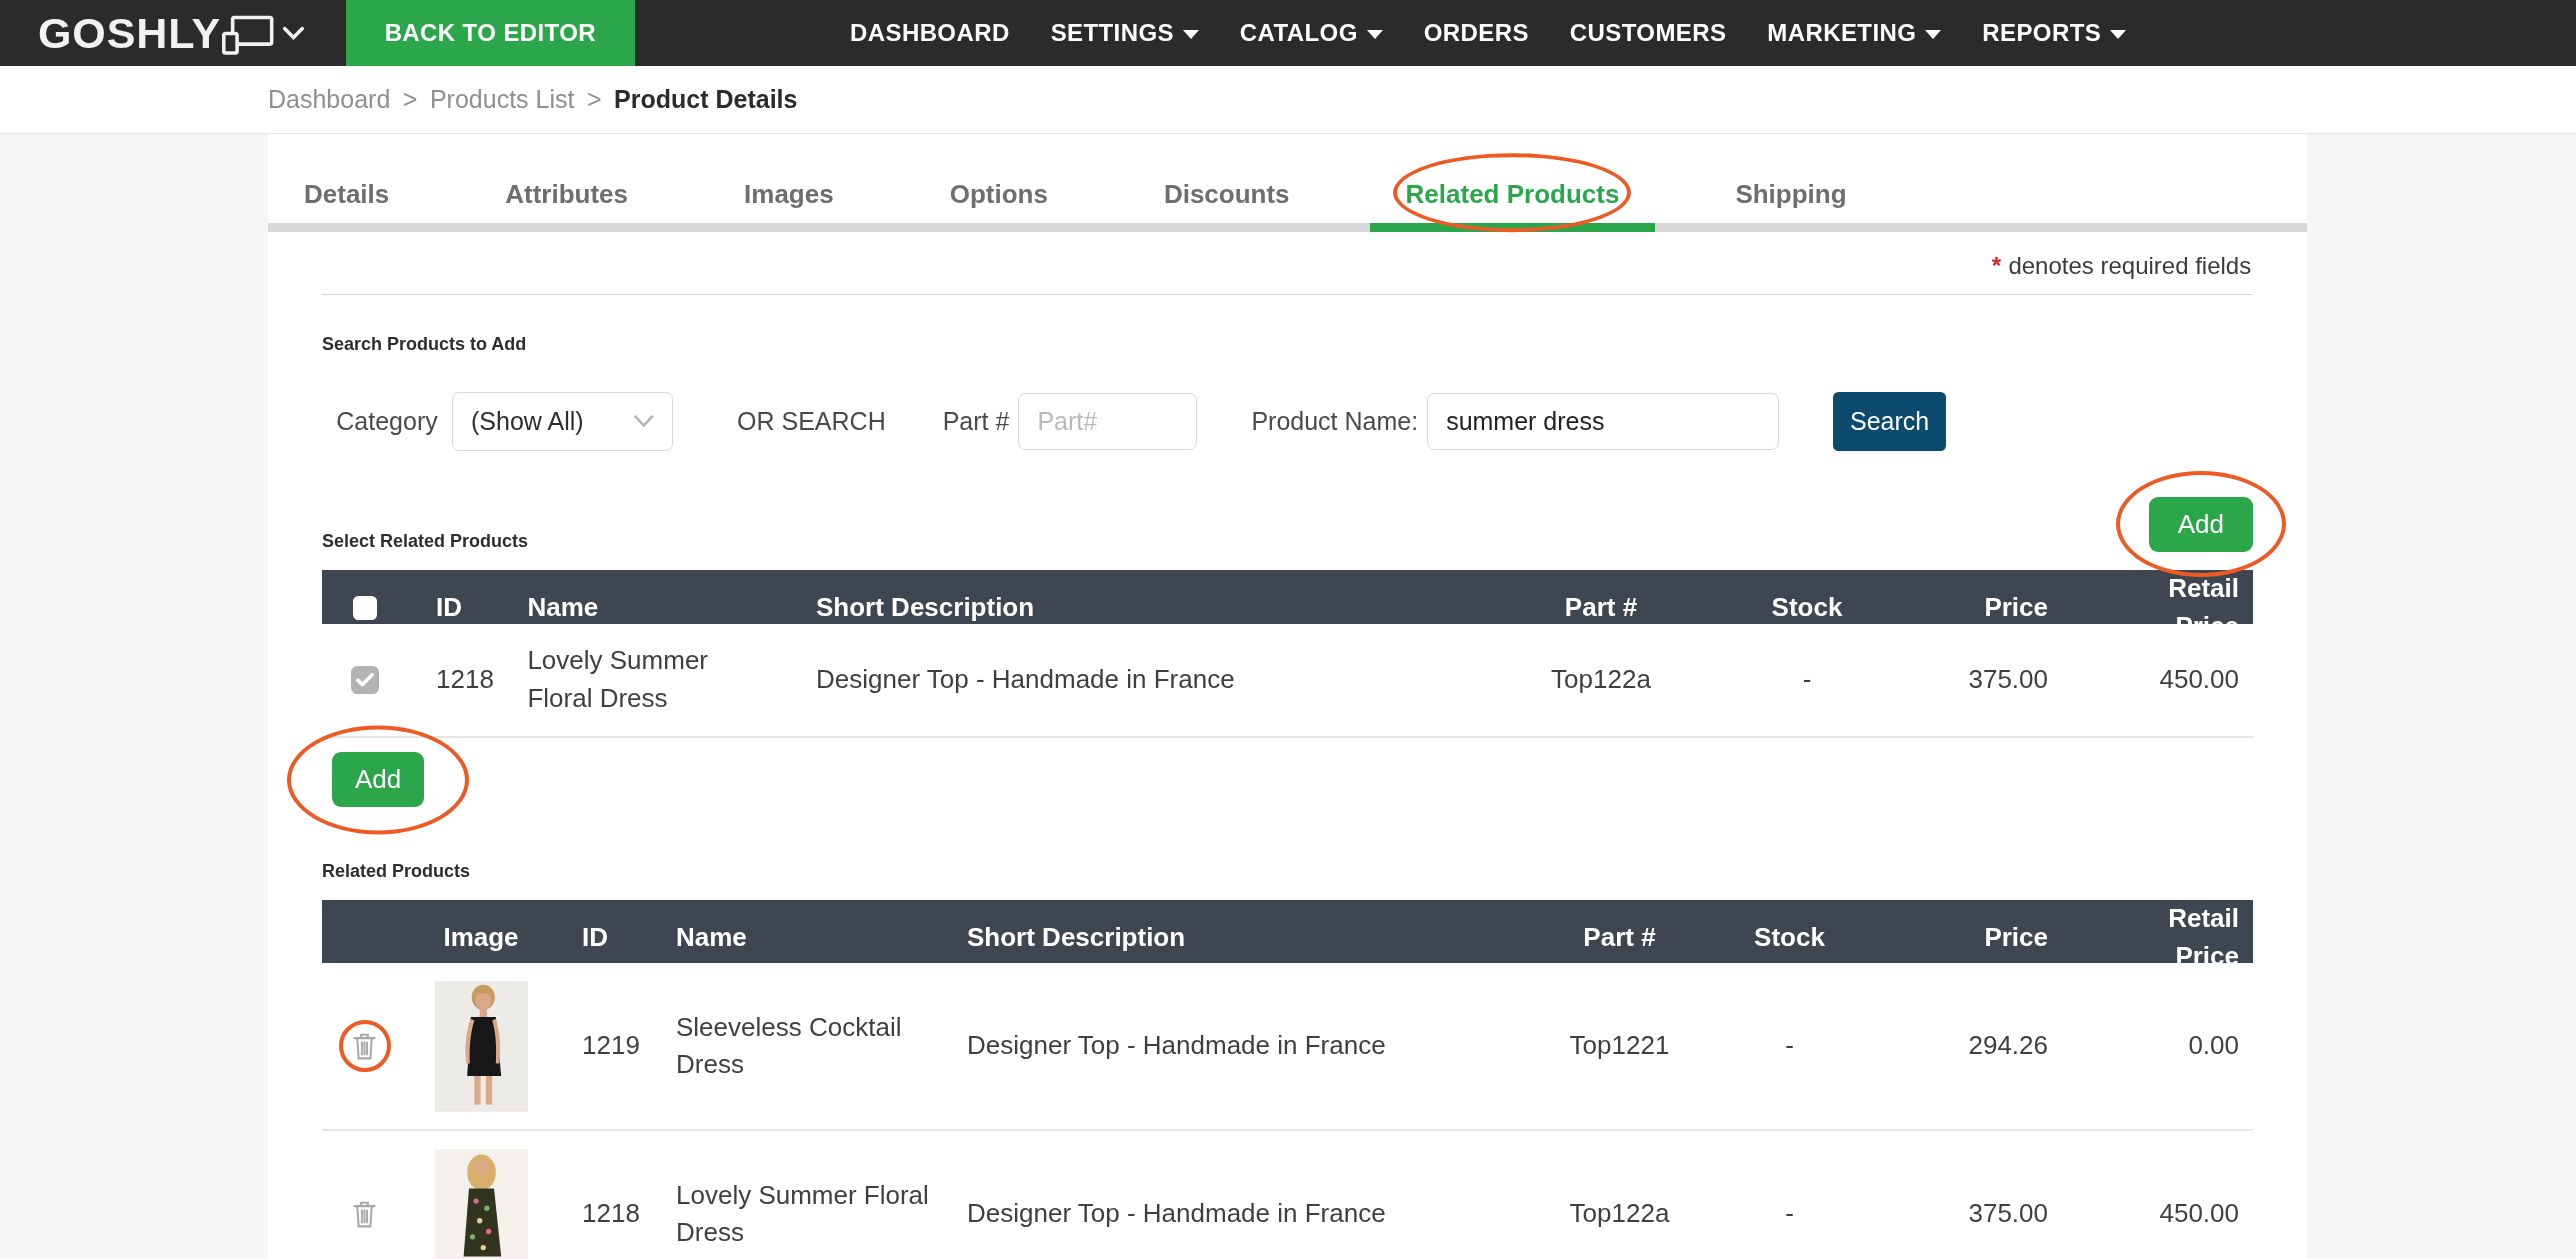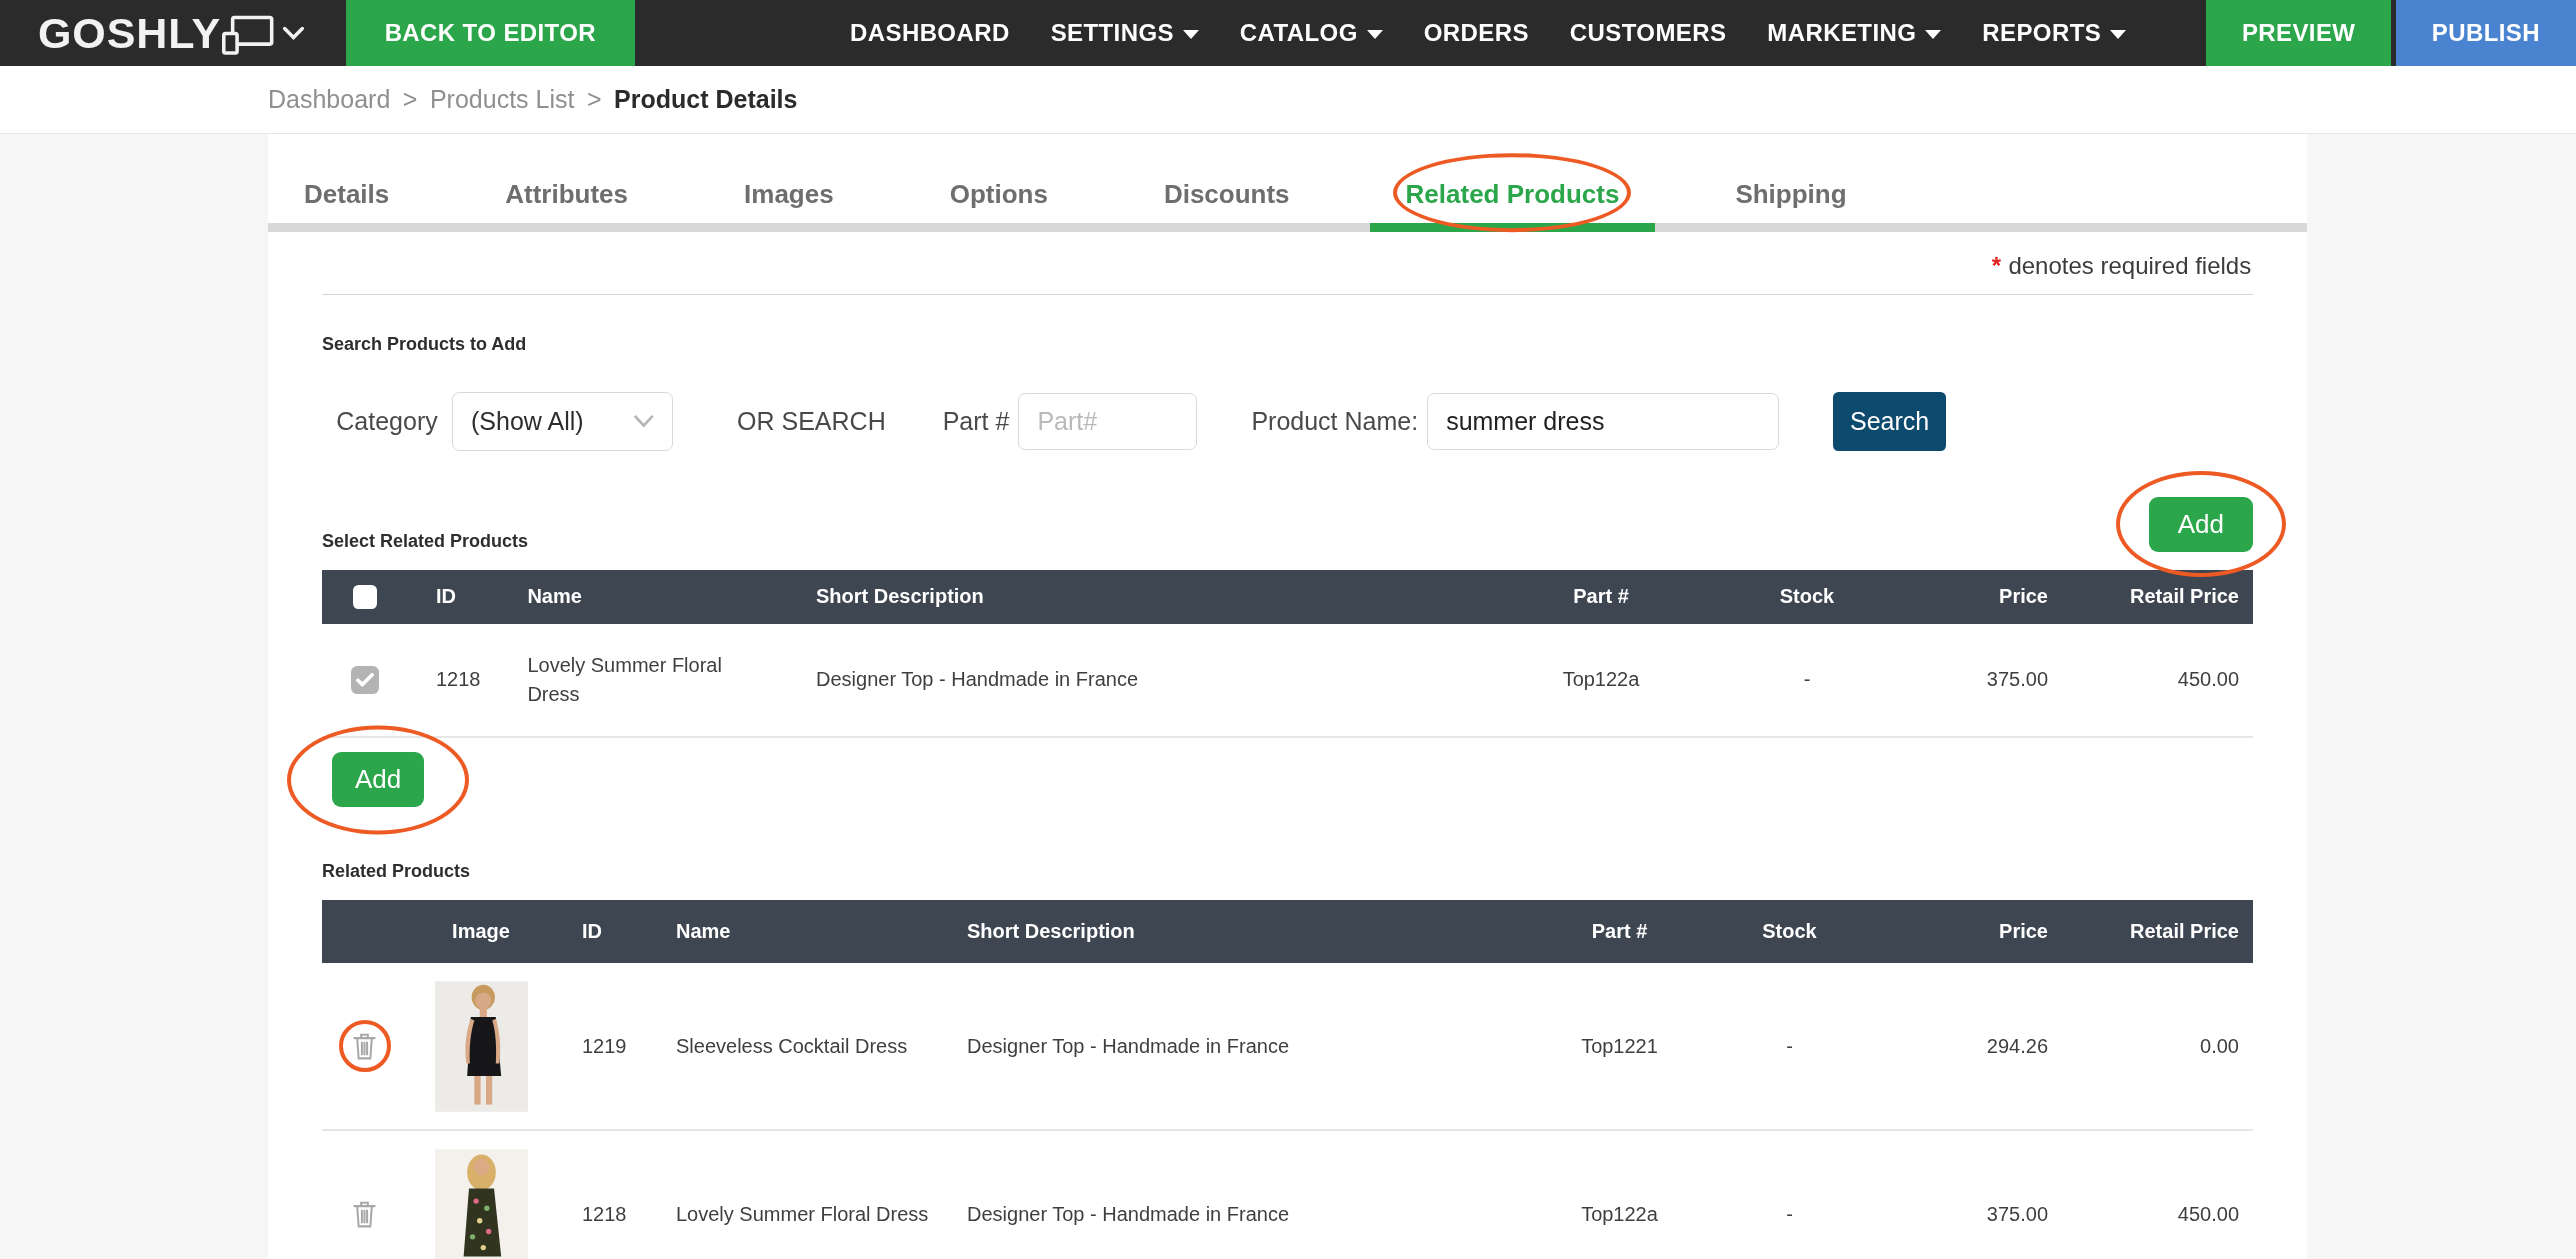--- a/index.html
+++ b/index.html
@@ -67,21 +67,21 @@
   
   .select-row { display: flex; justify-content: space-between; align-items: flex-end; margin: 45px 54px 0; }
   .btn-add { background: #2ba64a; color: #fff; font-size: 26px; border: none; border-radius: 9px;
              height: 55px; padding: 0 27px; cursor: pointer; }
   .annot-wrap { position: relative; display: inline-block; }
   .ellipse { position: absolute; border: 4.5px solid #ee5a24; border-radius: 50%; pointer-events: none; left: 50%; top: 50%; }
   .ellipse.top-add { width: 170px; height: 106px; transform: translate(-50%, -50%); }
   .ellipse.low-add { width: 182px; height: 109px; transform: translate(-50%, -50%); }
 
   
-  .tbl { margin: 18px 54px 0; font-size: 20px; }
+  .tbl { margin: 18px 54px 0; font-size: 26px; }
   .thead, .trow { display: grid; align-items: center; }
   .t1 .thead, .t1 .trow { grid-template-columns: 85px 107px 286px 689px 224px 188px 206px 148px; }
   .t2 .thead, .t2 .trow { grid-template-columns: 85px 148px 121px 291px 572px 161px 179px 228px 148px; }
   .thead { background: #3e4651; color: #fff; font-weight: bold; height: 54px; }
   .t2 .thead { height: 63px; }
   .trow { background: #fff; border-bottom: 2.7px solid #e6e6e6; min-height: 114px; color: #3f3f3f; }
   .t2 .trow { min-height: 168px; }
   .cell { line-height: 1.45; }
   .pad-id1 { padding-left: 29px; }
   .pad-name1 { padding-left: 13.4px; padding-right: 27px; }
@@ -147,24 +147,20 @@
       </div>
     <div class="menu-item">
         <span>MARKETING</span>
         <span class="caret"></span>
       </div>
     <div class="menu-item">
         <span>REPORTS</span>
         <span class="caret"></span>
       </div>
   </div>
-  <div class="nav-right">
-    <button class="nav-btn preview">PREVIEW</button>
-    <button class="nav-btn publish">PUBLISH</button>
-  </div>
 </div>
 
 <div class="breadcrumb">
   <span class="crumb">Dashboard</span>
   <span>&gt;</span>
   <span class="crumb">Products List</span>
   <span>&gt;</span>
   <span class="current">Product Details</span>
 </div>
 

